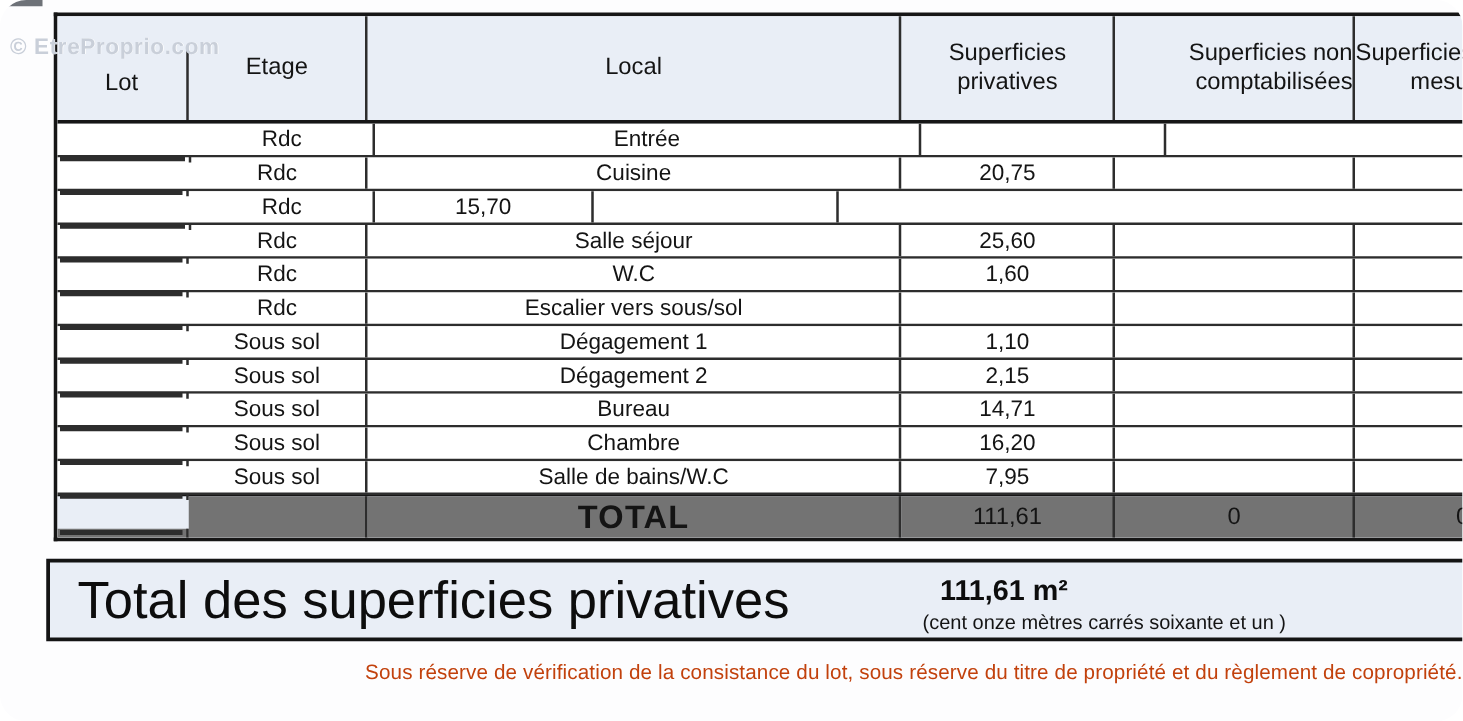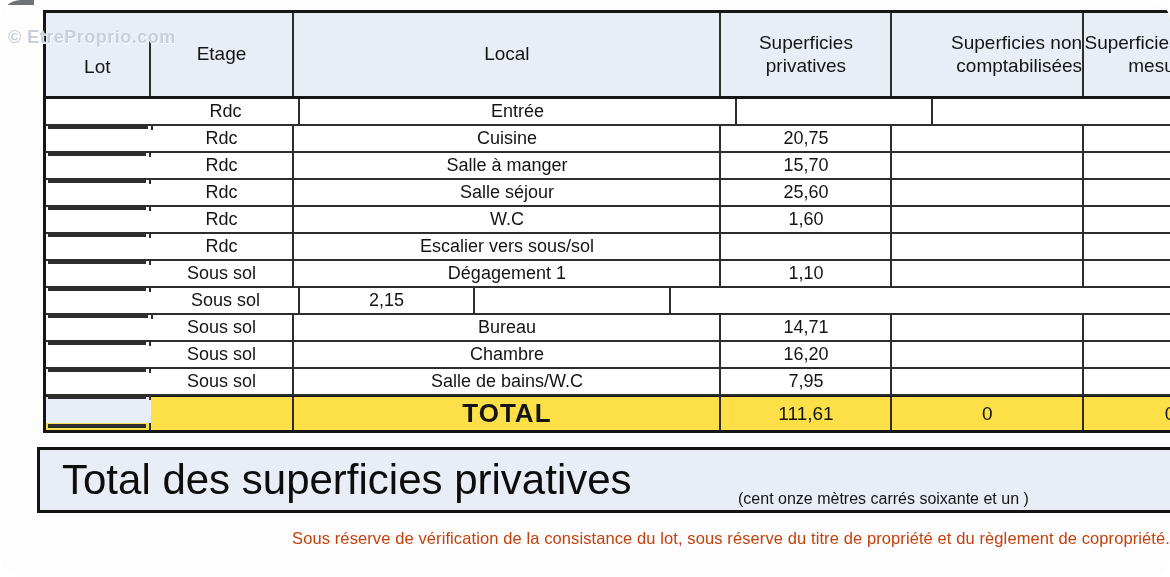--- a/index.html
+++ b/index.html
@@ -20,21 +20,21 @@
   .hcell{box-sizing:border-box; border-right:2px solid #2d2d2d; display:flex; align-items:center;
     justify-content:center; text-align:center; font-size:19px; line-height:1.18; color:#141414; white-space:pre-line;}
   .trow{display:flex; height:27px; box-sizing:border-box; border-bottom:2px solid #2d2d2d; background:#fff;}
   .cell{box-sizing:border-box; border-right:2px solid #2d2d2d; display:flex; align-items:center;
     justify-content:center; font-size:18px; color:#141414; overflow:hidden; white-space:nowrap;}
   .w0{width:107px;margin-top:26px;} .w1{width:147px;} .w2{width:437px;} .w3{width:175px;} .w4{width:196px;text-align:right;}
   .w5{width:176px; border-right:none;}
   .c-lot{padding:2px 3px 3px 2px; justify-content:stretch;}
   .lot-box{flex:1 1 auto; height:100%; border:2px solid #2d2d2d; box-sizing:border-box; background:transparent;}
   .total-row{display:flex; height:34px; box-sizing:border-box; background:#e9eef6; border-top:1px solid #161616;}
-  .total-row .cell{background:#fde047; font-size:19px;}
+  .total-row .cell{background:#737373; font-size:19px;}
   .total-label{font-weight:700; font-size:26px !important; letter-spacing:1px;}
 
   
   .summary-box{position:absolute; left:37px; top:447px; width:1150px; height:66px; box-sizing:border-box;
     border:3px solid #141414; background:#e9eef6; z-index:2;}
   .summary-label{position:absolute; left:22px; top:0; height:60px; line-height:60px; font-size:42px; color:#0d0d0d;}
   .summary-value{position:absolute; left:712px; top:9px; font-size:23px; font-weight:700; color:#0d0d0d;}
   .summary-words{position:absolute; left:698px; top:40px; font-size:16px; color:#141414; white-space:nowrap;}
 
   
@@ -78,21 +78,20 @@
           <div class="cell w2">Cuisine</div>
           <div class="cell w3">20,75</div>
           <div class="cell w4"></div>
           <div class="cell w5"></div>
         </div>
         <div class="trow">
           <div class="cell w0 c-lot">
             <div class="lot-box"></div>
           </div>
           <div class="cell w1">Rdc</div>
-          <div class="cell w2">Salle à manger</div>
           <div class="cell w3">15,70</div>
           <div class="cell w4"></div>
           <div class="cell w5"></div>
         </div>
         <div class="trow">
           <div class="cell w0 c-lot">
             <div class="lot-box"></div>
           </div>
           <div class="cell w1">Rdc</div>
           <div class="cell w2">Salle séjour</div>
@@ -128,20 +127,21 @@
           <div class="cell w2">Dégagement 1</div>
           <div class="cell w3">1,10</div>
           <div class="cell w4"></div>
           <div class="cell w5"></div>
         </div>
         <div class="trow">
           <div class="cell w0 c-lot">
             <div class="lot-box"></div>
           </div>
           <div class="cell w1">Sous sol</div>
+          <div class="cell w2">Dégagement 2</div>
           <div class="cell w3">2,15</div>
           <div class="cell w4"></div>
           <div class="cell w5"></div>
         </div>
         <div class="trow">
           <div class="cell w0 c-lot">
             <div class="lot-box"></div>
           </div>
           <div class="cell w1">Sous sol</div>
           <div class="cell w2">Bureau</div>
@@ -178,18 +178,19 @@
       <div class="cell w1"></div>
       <div class="cell w2 total-label">TOTAL</div>
       <div class="cell w3">111,61</div>
       <div class="cell w4">0</div>
       <div class="cell w5">0</div>
     </div>
   </div>
 
   <div class="summary-box">
     <div class="summary-label">Total des superficies privatives</div>
+    <div class="summary-value">111,61 m²</div>
     <div class="summary-words">(cent onze mètres carrés soixante et un  )</div>
   </div>
 
   <div class="footer-note">Sous réserve de vérification de la consistance du lot, sous réserve du titre de propriété et du règlement de copropriété.</div>
 
 </div>
 
 </body></html>

